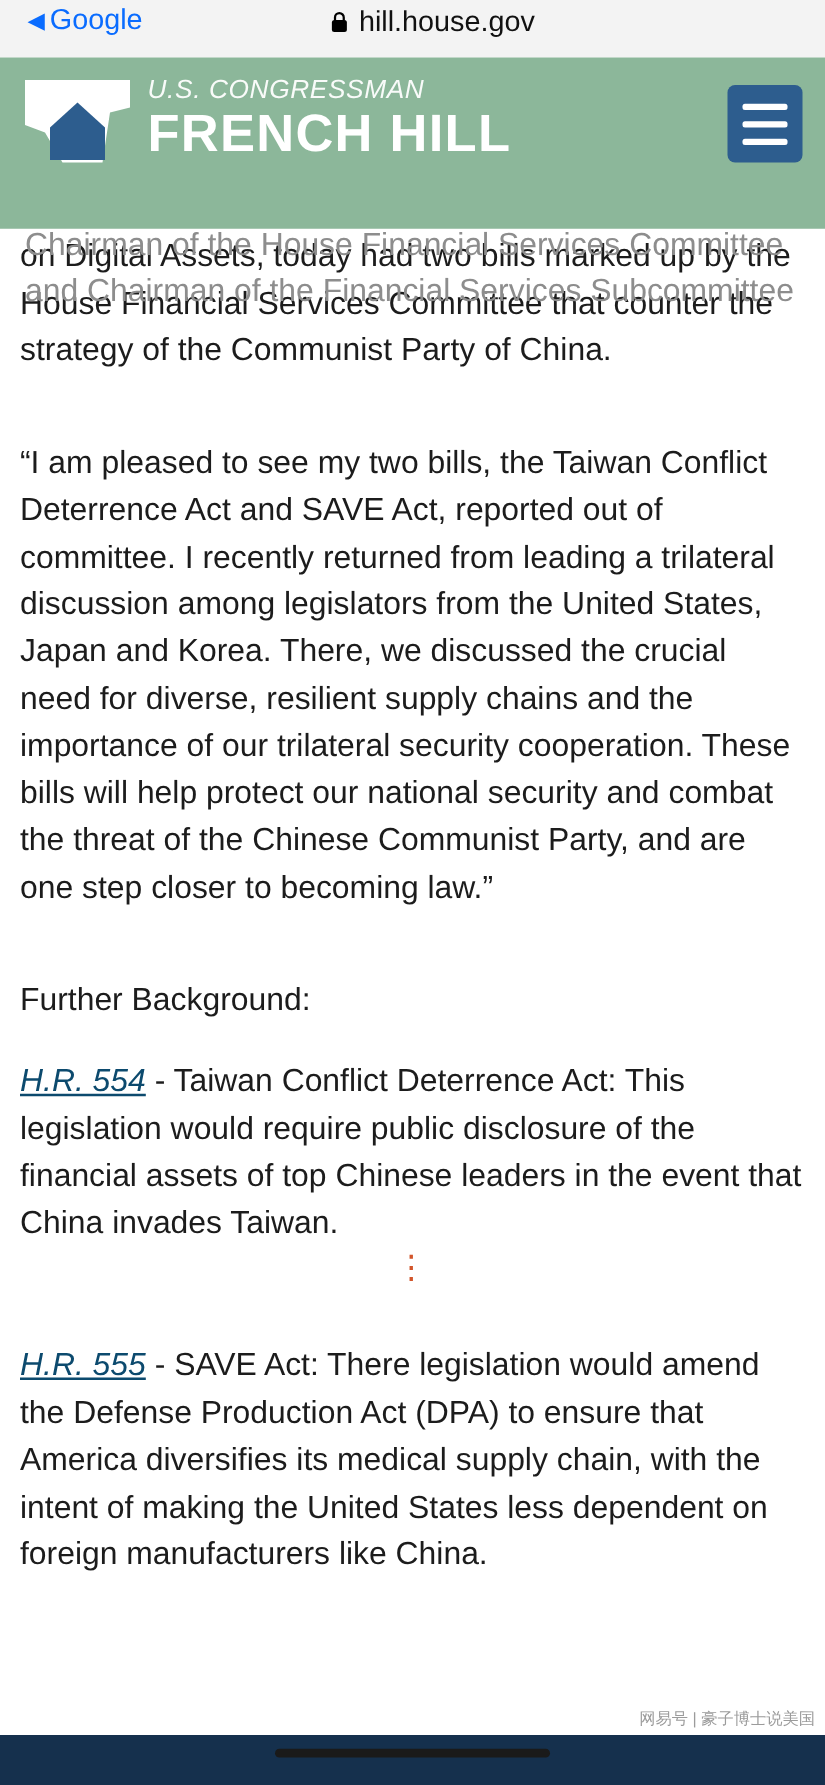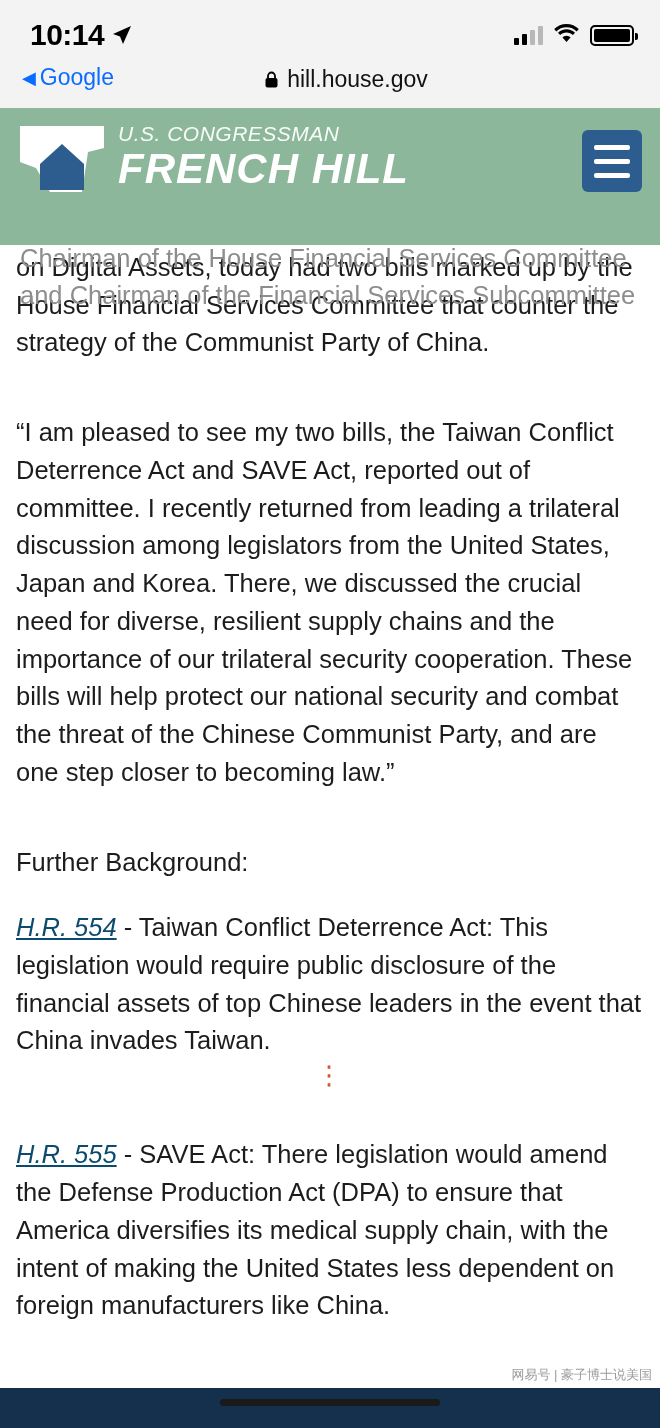--- a/index.html
+++ b/index.html
@@ -158,21 +158,20 @@
     font-size: 21px;
     letter-spacing: 0.5px;
     opacity: 0.95;
   }
   .brand .name {
     font-size: 42px;
     font-weight: bold;
     letter-spacing: 1px;
     line-height: 1.05;
     margin-top: 1px;
-    font-style: italic;
   }
   .brand .sub {
     font-size: 17px;
     margin-top: 2px;
     opacity: 0.95;
   }
   .brand .sub sup { font-size: 11px; }
   .menu-btn {
     position: absolute;
     right: 18px;
@@ -263,48 +262,20 @@
     font-size: 13px;
     color: #9b9b9b;
     z-index: 6;
   }
 </style>
 </head>
 <body>
 
 <div class="phone">
 
-  <div class="statusbar">
-    <div class="status-left">
-      <span class="status-time">10:14</span>
-      <span class="loc-arrow">
-        <svg width="20" height="20" viewBox="0 0 20 20">
-            <path d="M19 1 1 9l7 2.5L11 19z" fill="#000"></path>
-          </svg>
-      </span>
-    </div>
-    <div class="status-right">
-      <span class="signal-bars">
-          <i></i>
-          <i></i>
-          <i></i>
-          <i></i>
-        </span>
-      <span>
-        <svg width="27" height="20" viewBox="0 0 27 20">
-          <path d="M13.5 4.2c4 0 7.6 1.6 10.2 4.2l2.1-2.3C22.6 2.9 18.3 1 13.5 1S4.4 2.9 1.2 6.1l2.1 2.3C5.9 5.8 9.5 4.2 13.5 4.2z" fill="#000"></path>
-          <path d="M13.5 9.4c2.5 0 4.8 1 6.4 2.7l2.1-2.3c-2.2-2.2-5.2-3.6-8.5-3.6s-6.3 1.4-8.5 3.6l2.1 2.3c1.6-1.7 3.9-2.7 6.4-2.7z" fill="#000"></path>
-          <path d="M13.5 19l4-4.4c-1-1.1-2.4-1.8-4-1.8s-3 .7-4 1.8z" fill="#000"></path>
-        </svg>
-      </span>
-      <span class="battery">
-          <span></span>
-        </span>
-    </div>
-  </div>
 
   <div class="browser-bar">
     <div class="back-app">
       <span class="tri">◀</span>
       <span>Google</span>
     </div>
     <div class="url-wrap">
       <span class="lock-icon">
         <svg width="15" height="18" viewBox="0 0 15 18">
           <path d="M4 7V5a3.5 3.5 0 017 0v2" stroke="#000" stroke-width="1.8" fill="none"></path>

